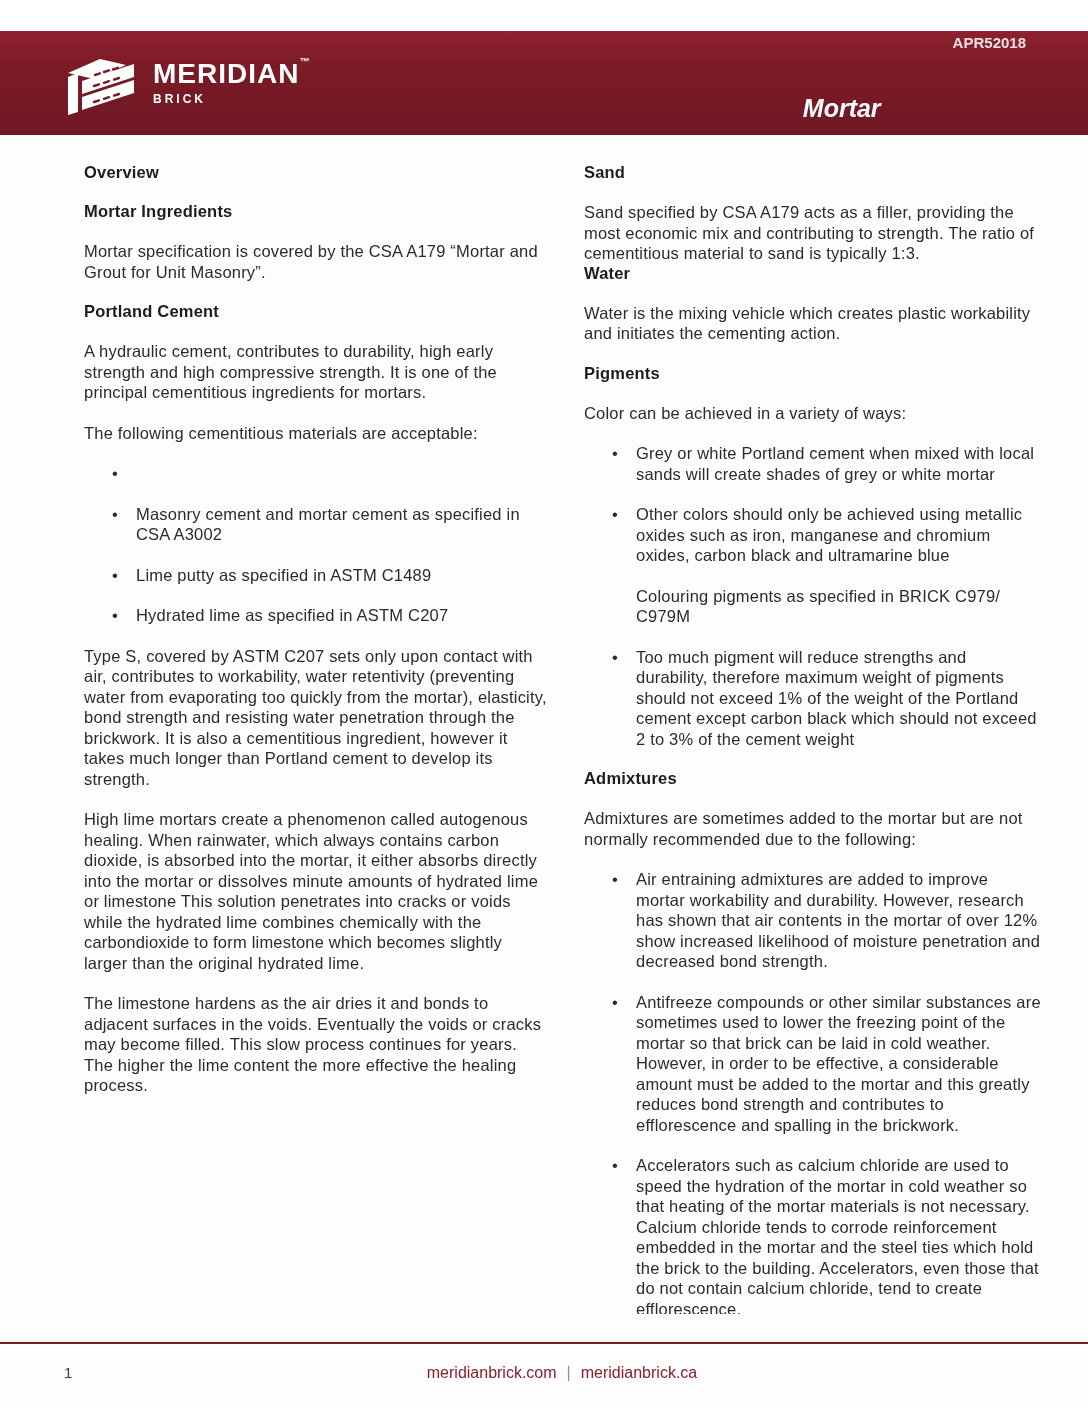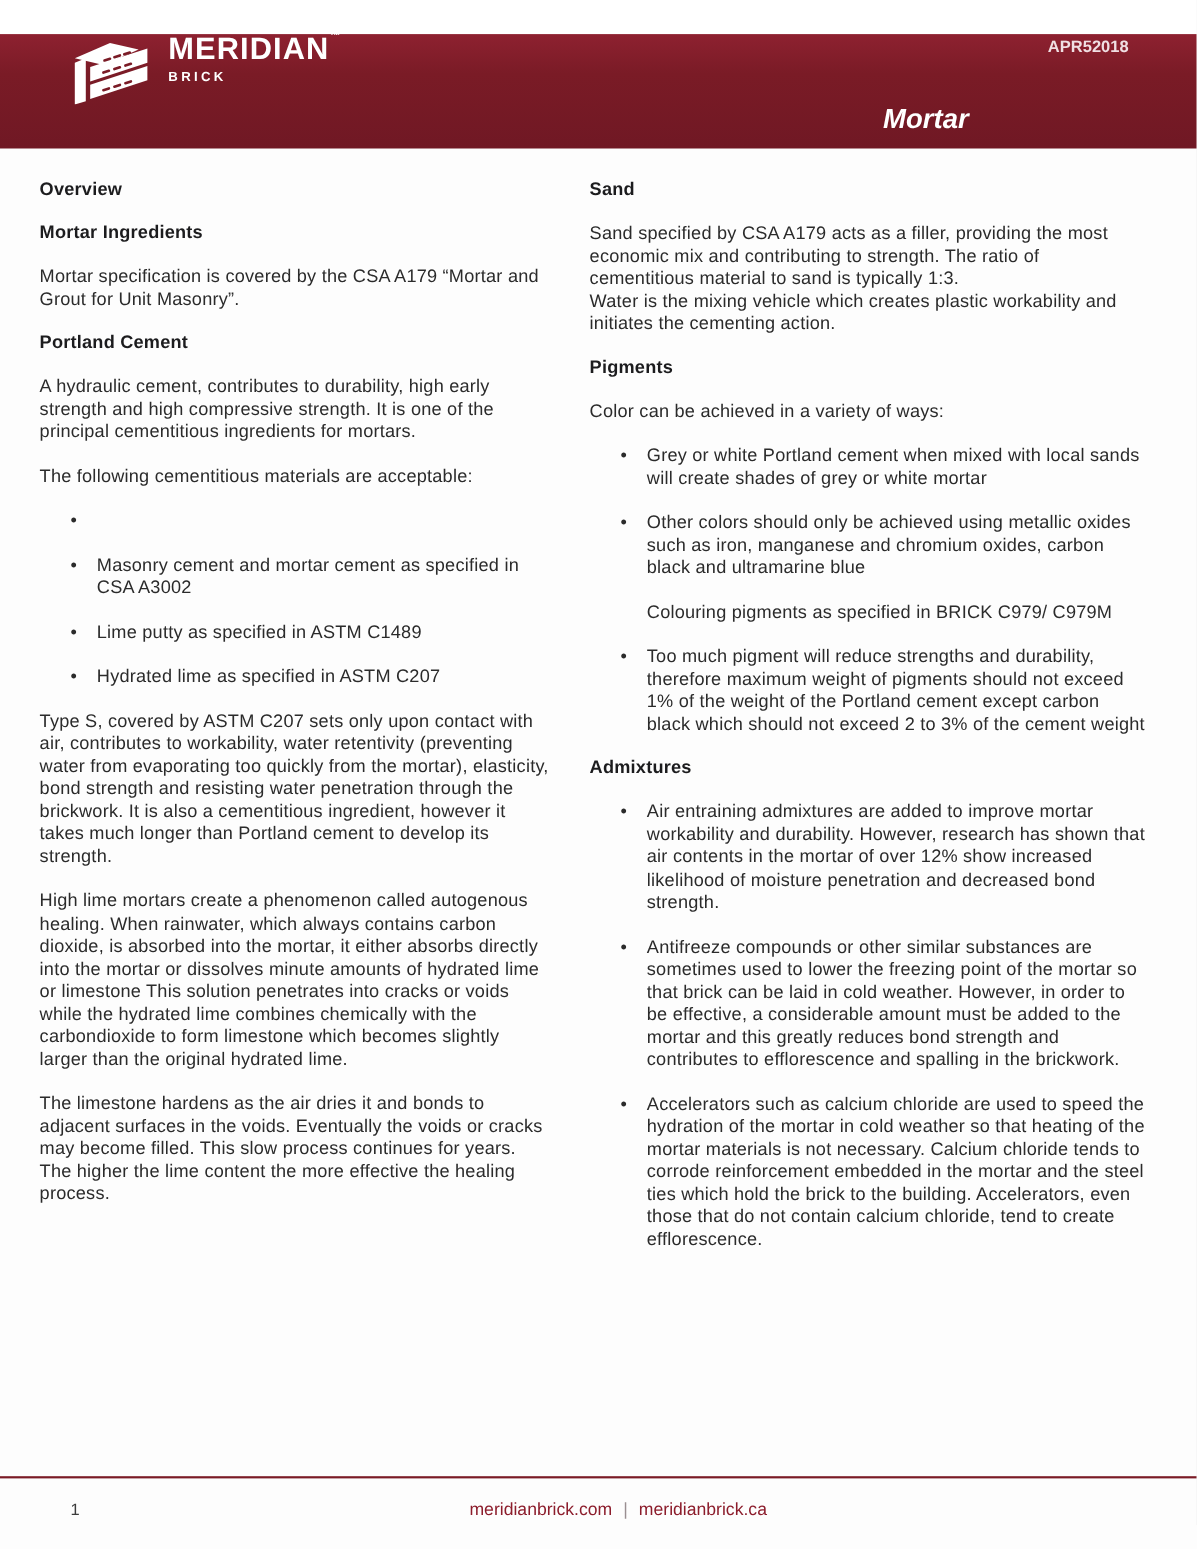--- a/index.html
+++ b/index.html
@@ -6,35 +6,35 @@
   .page{
     width:1088px;height:1408px;background:#fdfdfd;position:relative;
     font-family:"Liberation Sans",sans-serif;overflow:hidden;margin:0 auto;
   }
   
   .topstrip{height:31px;background:#ffffff;}
   .masthead{
     height:104px;background:linear-gradient(180deg,#8e2130 0%,#7a1b26 35%,#701824 100%);
     display:flex;justify-content:space-between;padding:0 62px 0 64px;box-sizing:border-box;
   }
-  .brand{display:flex;gap:13px;}
+  .brand{display:flex;align-items:center;gap:13px;}
   .logo-icon svg{display:block;}
   .brand-text{color:#fff;}
   .brand-name{font-size:28px;font-weight:700;letter-spacing:1px;line-height:1;white-space:nowrap;}
   .brand-name .tm{font-size:10px;vertical-align:top;position:relative;top:-3px;letter-spacing:0;}
   .brand-sub{font-size:12px;font-weight:700;letter-spacing:3px;margin-top:4px;}
   .head-right{display:flex;}
   .doc-title{align-self:flex-end;padding-bottom:12px;font-size:25px;font-weight:700;color:#ffffff;font-style:italic;}
   .date-block{
     margin-left:72px;text-align:right;display:flex;flex-direction:row;
     justify-content:center;font-weight:700;font-size:15px;color:#f0dfe3;line-height:1.55;
   }
   
   .content{
-    display:flex;gap:34px;padding:28px 47px 0 36px;color:#2b2b2b;
+    display:flex;gap:34px;padding:28px 47px 0 84px;color:#2b2b2b;
     height:1179px;overflow:hidden;box-sizing:border-box;
   }
   .col-left{width:466px;flex:none;}
   .col-right{flex:1;min-width:0;}
   h3.sec{font-size:16.5px;font-weight:700;color:#1c1c1e;margin:0 0 20px;letter-spacing:0.2px;}
   .para{font-size:16.5px;line-height:20.5px;margin:0 0 20px;letter-spacing:0.2px;}
   .lead{font-weight:700;color:#161618;}
   .tight{margin-bottom:0;}
   .gap-top{margin-top:13px;}
   .bullet{display:flex;margin:0 0 20px;font-size:16.5px;line-height:20.5px;letter-spacing:0.2px;}
@@ -128,40 +128,42 @@
 
       <p class="para">Type S, covered by ASTM C207 sets only upon contact with air, contributes to workability, water retentivity (preventing water from evaporating too quickly from the mortar), elasticity, bond strength and resisting water penetration through the brickwork. It is also a cementitious ingredient, however it takes much longer than Portland cement to develop its strength.</p>
       <p class="para gap-top">High lime mortars create a phenomenon called autogenous healing. When rainwater, which always contains carbon dioxide, is absorbed into the mortar, it either absorbs directly into the mortar or dissolves minute amounts of hydrated lime or limestone This solution penetrates into cracks or voids while the hydrated lime combines chemically with the carbondioxide to form limestone which becomes slightly larger than the original hydrated lime.</p>
       <p class="para">The limestone hardens as the air dries it and bonds to adjacent surfaces in the voids. Eventually the voids or cracks may become filled. This slow process continues for years. The higher the lime content the more effective the healing process.</p>
     </section>
 
     <section class="col-right">
       <h3 class="sec">Sand</h3>
       <p class="para tight">Sand specified by CSA A179  acts as a filler, providing the most economic mix and contributing to strength. The ratio of cementitious material to sand is typically 1:3.</p>
 
+      <h3 class="sec">Water</h3>
       <p class="para">Water is the mixing vehicle which creates plastic workability and initiates the cementing action.</p>
 
       <h3 class="sec">Pigments</h3>
       <p class="para">Color can be achieved in a variety of ways:</p>
 
       <div class="bullet">
         <span class="dot">•</span>
         <span class="btext">Grey or white Portland cement when mixed with local sands will create shades of grey or white mortar</span>
       </div>
       <div class="bullet">
         <span class="dot">•</span>
         <span class="btext">Other colors should only be achieved using metallic oxides such as iron, manganese and chromium oxides, carbon black and ultramarine blue</span>
       </div>
       <p class="para note">Colouring pigments as specified in BRICK C979/ C979M</p>
       <div class="bullet">
         <span class="dot">•</span>
         <span class="btext">Too much pigment will reduce strengths and durability, therefore maximum weight of pigments should not exceed 1% of the weight of the Portland cement except carbon black which should not exceed 2 to 3% of the cement weight</span>
       </div>
 
       <h3 class="sec">Admixtures</h3>
+      <p class="para">Admixtures are sometimes added to the mortar but are not normally recommended due to the following:</p>
 
       <div class="bullet">
         <span class="dot">•</span>
         <span class="btext">Air entraining admixtures are added to improve mortar workability and durability. However, research has shown that air contents in the mortar of over 12% show increased likelihood of moisture penetration and decreased bond strength.</span>
       </div>
       <div class="bullet">
         <span class="dot">•</span>
         <span class="btext">Antifreeze compounds or other similar substances are sometimes used to lower the freezing point of the mortar so that brick can be laid in cold weather. However, in order to be effective, a considerable amount must be added to the mortar and this greatly reduces bond strength and contributes to efflorescence and spalling in the brickwork.</span>
       </div>
       <div class="bullet">

